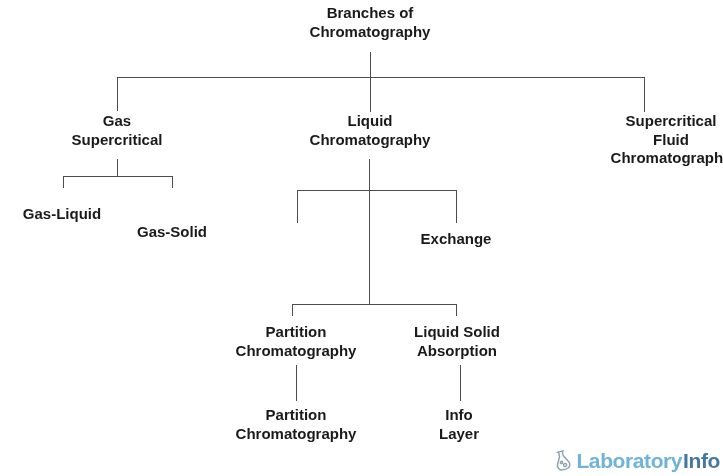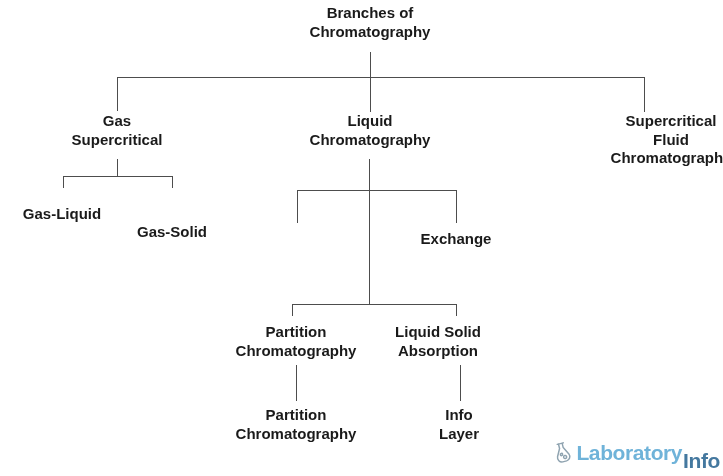--- a/index.html
+++ b/index.html
@@ -27,21 +27,21 @@
   }
   .line {
     position: absolute;
     background: var(--connector, #4d4d4d);
   }
   #watermark {
     position: absolute;
     right: 3px;
     bottom: 3px;
     display: flex;
-    align-items: center;
+    align-items: flex-end;
     gap: 1px;
     font-size: 21px;
     font-weight: bold;
     letter-spacing: -0.4px;
     cursor: pointer;
     line-height: 25px;
   }
   .brand-light { color: var(--brand_light, #6fb3d9); }
   .brand-dark  { color: var(--brand_dark, #44789f); margin-top: 16px; }
   #flask-svg { transform: rotate(-14deg); display: block; }
@@ -84,21 +84,21 @@
 Fluid
 Chromatography</div>
 
   <div class="node" style="left:62px;  top:205px;">Gas-Liquid</div>
   <div class="node" style="left:172px; top:223px;">Gas-Solid</div>
 
   <div class="node" style="left:456px; top:230px;">Exchange</div>
 
   <div class="node" style="left:296px; top:323px;">Partition
 Chromatography</div>
-  <div class="node" style="left:438px; top:323px;">Liquid Solid
+  <div class="node" style="left:457px; top:323px;">Liquid Solid
 Absorption</div>
 
   <div class="node" style="left:296px; top:406px;">Partition
 Chromatography</div>
   <div class="node" style="left:459px; top:406px;">Info
 Layer</div>
 
   <div id="watermark">
     <span>
       <svg id="flask-svg" width="25" height="25" viewBox="0 0 24 24">

